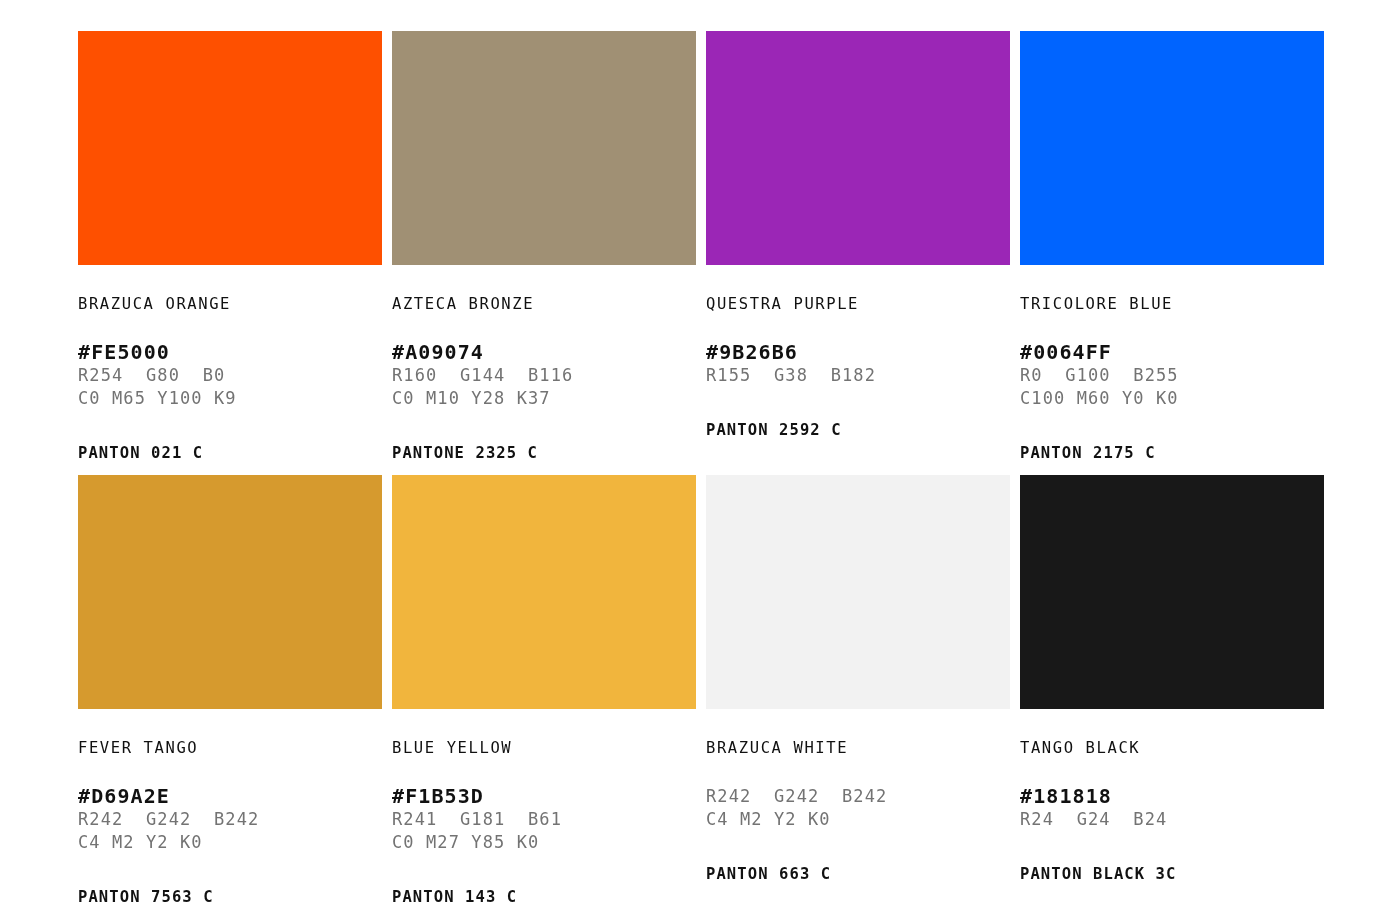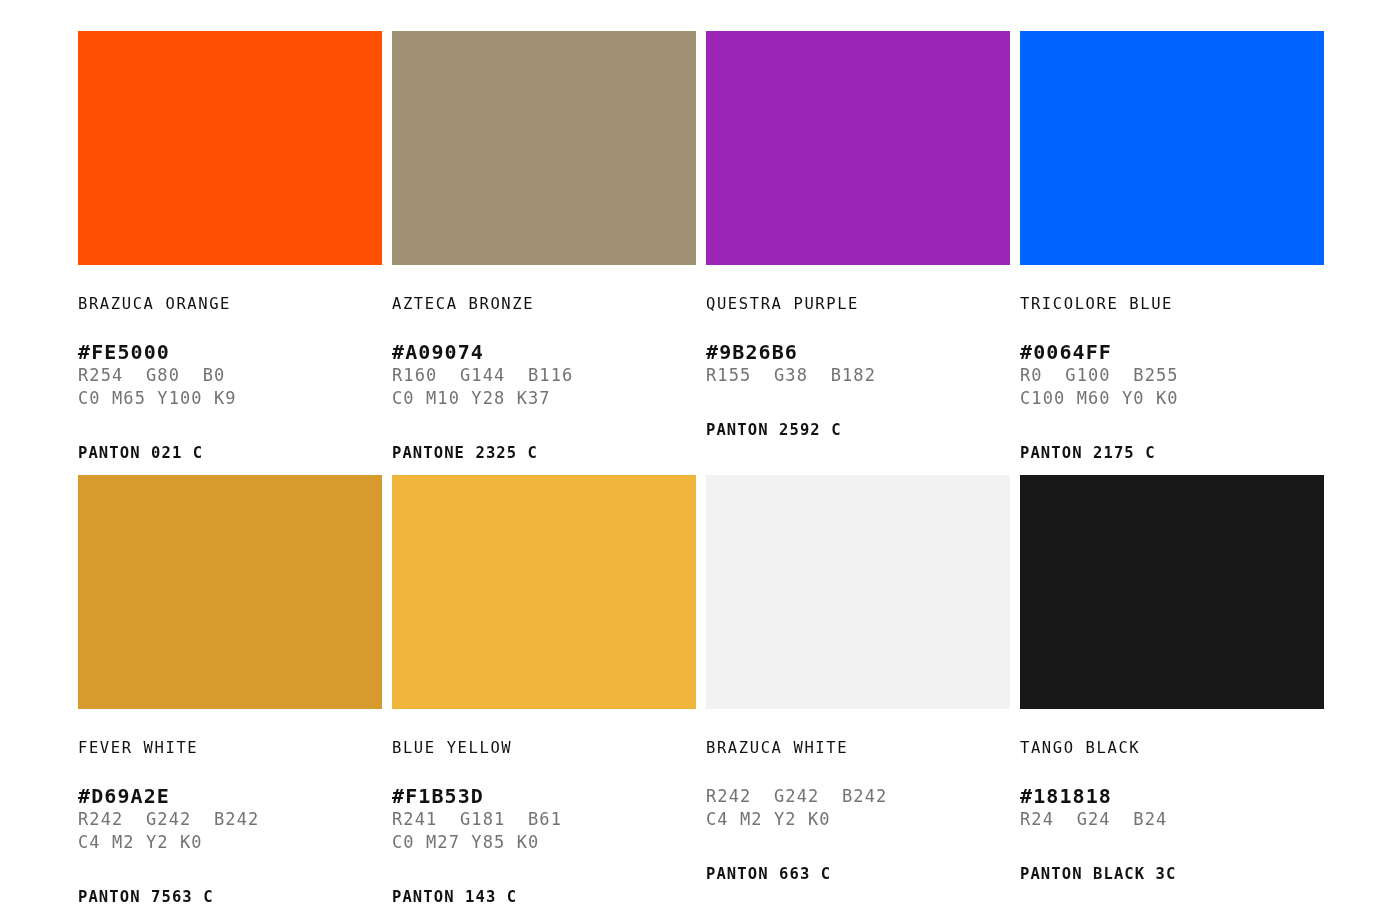--- a/index.html
+++ b/index.html
@@ -143,21 +143,21 @@
         <div class="val-rgb">R0  G100  B255</div>
         <div class="val-cmyk">C100 M60 Y0 K0</div>
         <div class="val-pantone">PANTON 2175 C</div>
       </div>
     </div>
   </div>
 
   <div class="swatch-card">
     <div class="swatch-chip" style="background: rgb(214, 154, 46);"></div>
     <div class="swatch-meta">
-      <div class="swatch-name">FEVER WHITE</div>
+      <div class="swatch-name">FEVER TANGO</div>
       <div class="swatch-values">
         <div class="val-hex">#D69A2E</div>
         <div class="val-rgb">R242  G242  B242</div>
         <div class="val-cmyk">C4 M2 Y2 K0</div>
         <div class="val-pantone">PANTON 7563 C</div>
       </div>
     </div>
   </div>
 
   <div class="swatch-card">

